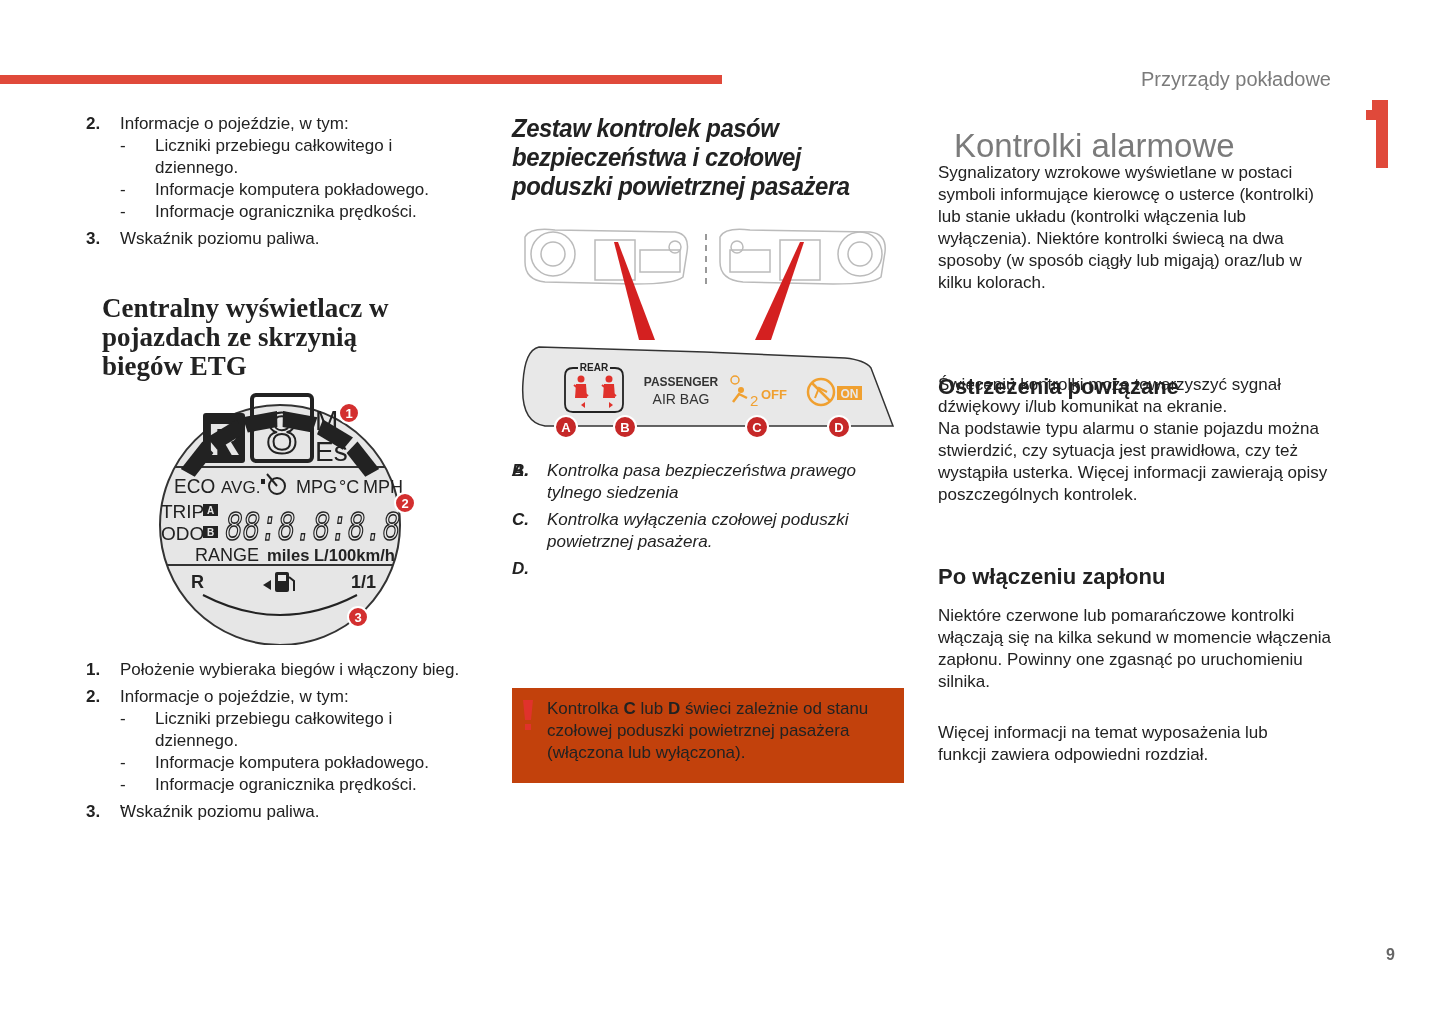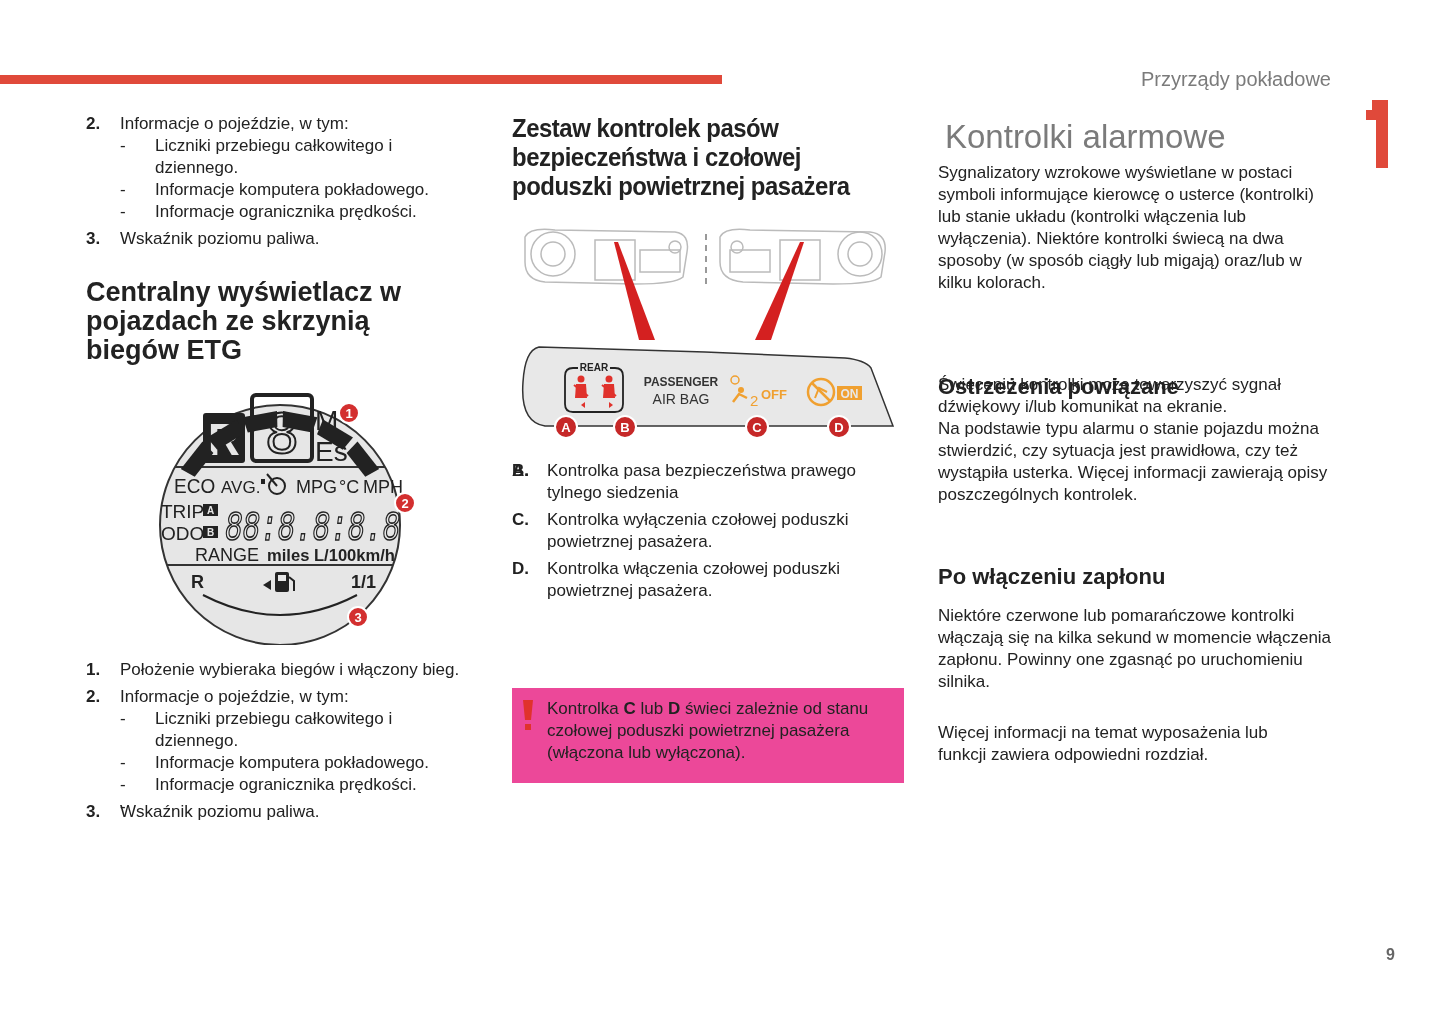--- a/index.html
+++ b/index.html
@@ -7,44 +7,44 @@
       width: 1445px; height: 1019px; position: relative; overflow: hidden;
       font-family: "Liberation Sans", sans-serif; color: #222;
     }
     .top-bar { position: absolute; left: 0; top: 75px; width: 722px; height: 9px; background: #e0493a; }
     .section-label { position: absolute; right: 114px; top: 68px; font-size: 20px; color: #7b7b7b; }
     .chapter-num { position: absolute; left: 1366px; top: 100px; width: 40px; height: 80px; }
     .page-number { position: absolute; left: 1386px; top: 946px; font-size: 16px; font-weight: bold; color: #666; }
 
     .col { position: absolute; }
     .col1 { left: 86px; width: 390px; }
-    .col2 { left: 512px; width: 395px; }
+    .col2 { left: 512px; width: 395px; font-style: italic; }
     .col3 { left: 938px; width: 400px; }
 
     ol.list { list-style: none; padding: 0; margin: 0; font-size: 17px; line-height: 22px; }
     ol.list > li { position: relative; padding-left: 34px; margin-bottom: 5px; }
     ol.list > li .num { position: absolute; left: 0; top: 0; font-weight: bold; }
     ul.dash { list-style: none; padding: 0; margin: 0; }
     ul.dash li { position: relative; padding-left: 35px; }
     ul.dash li .dash-mark { position: absolute; left: 0; top: 0; }
 
-    h2.h-bold { font-size: 27px; font-weight: bold; line-height: 29px; margin: 0; color: #222; }
+    h2.h-bold { font-size: 27px; font-weight: bold; line-height: 29px; margin: 16px; color: #222; font-family: Liberation Serif, serif; }
     h2.h-cond { font-size: 26px; font-weight: bold; line-height: 29px; margin: 0; color: #222; letter-spacing: -0.5px; transform: scaleX(0.92); transform-origin: left; width: 420px; }
-    h1.h-light { font-size: 33px; font-weight: normal; color: #7b7b7b; margin: 7px; line-height: 38px; }
+    h1.h-light { font-size: 33px; font-weight: normal; color: #7b7b7b; margin: 16px; line-height: 38px; }
     h3.h-sub { font-size: 22px; font-weight: bold; margin: 0; line-height: 26px; color: #222; }
     p.body { font-size: 17px; line-height: 22px; margin: 0; }
 
     .lcd-wrap { position: absolute; left: 155px; top: 385px; width: 265px; height: 260px; }
     .dash-wrap { position: absolute; left: 515px; top: 222px; width: 385px; height: 220px; }
 
     ol.alpha { list-style: none; padding: 0; margin: 0; font-size: 17px; line-height: 22px; }
     ol.alpha li { position: relative; padding-left: 35px; margin-bottom: 5px; }
     ol.alpha li .num { position: absolute; left: 0; top: 0; font-weight: bold; }
 
-    .note { position: absolute; left: 512px; top: 688px; width: 392px; height: 95px; background: #ec4899; }
+    .note { position: absolute; left: 512px; top: 688px; width: 392px; height: 95px; background: #c2410c; }
     .note .bang { position: absolute; left: 10px; top: 12px; width: 12px; height: 32px; }
     .note p { position: absolute; left: 35px; top: 10px; width: 360px; font-size: 17px; line-height: 22px; margin: 0; }
   </style>
 </head>
 <body>
 
 <div class="top-bar"></div>
 <div class="section-label">Przyrządy pokładowe</div>
 <svg class="chapter-num" viewBox="0 0 40 80">
   <polygon points="0,10 6,10 6,0 22,0 22,68 10,68 10,20 0,20" fill="#e0493a"></polygon>
@@ -245,21 +245,21 @@
       <circle cx="324" cy="205" r="11" fill="#c62828" stroke="#fff" stroke-width="2"></circle>
       <text x="324" y="210" text-anchor="middle" font-family="Liberation Sans, sans-serif" font-size="13" font-weight="bold" fill="#fff">D</text>
     </g>
 </svg>
 
 <div class="col col2" style="top:455px;">
   <ol class="alpha">
     <li><span class="num">A.</span></li>
     <li><span class="num">B.</span><span>Kontrolka pasa bezpieczeństwa prawego tylnego siedzenia</span></li>
     <li><span class="num">C.</span><span>Kontrolka wyłączenia czołowej poduszki powietrznej pasażera.</span></li>
-    <li><span class="num">D.</span><span>Kontrolka włączenia czołowej poduszki powietrznej pasażera.</span></li>
+    <li><span class="num">D.</span></li>
   </ol>
 </div>
 
 <div class="note">
   <svg class="bang" viewBox="0 0 12 32">
     <polygon points="1,0 11,0 9,20 3,20" fill="#e0322c"></polygon>
     <rect x="3" y="24" width="6" height="6" fill="#e0322c"></rect>
   </svg>
   <p><span>Kontrolka </span><b>C</b><span> lub </span><b>D</b><span> świeci zależnie od stanu czołowej poduszki powietrznej pasażera (włączona lub wyłączona).</span></p>
 </div>

